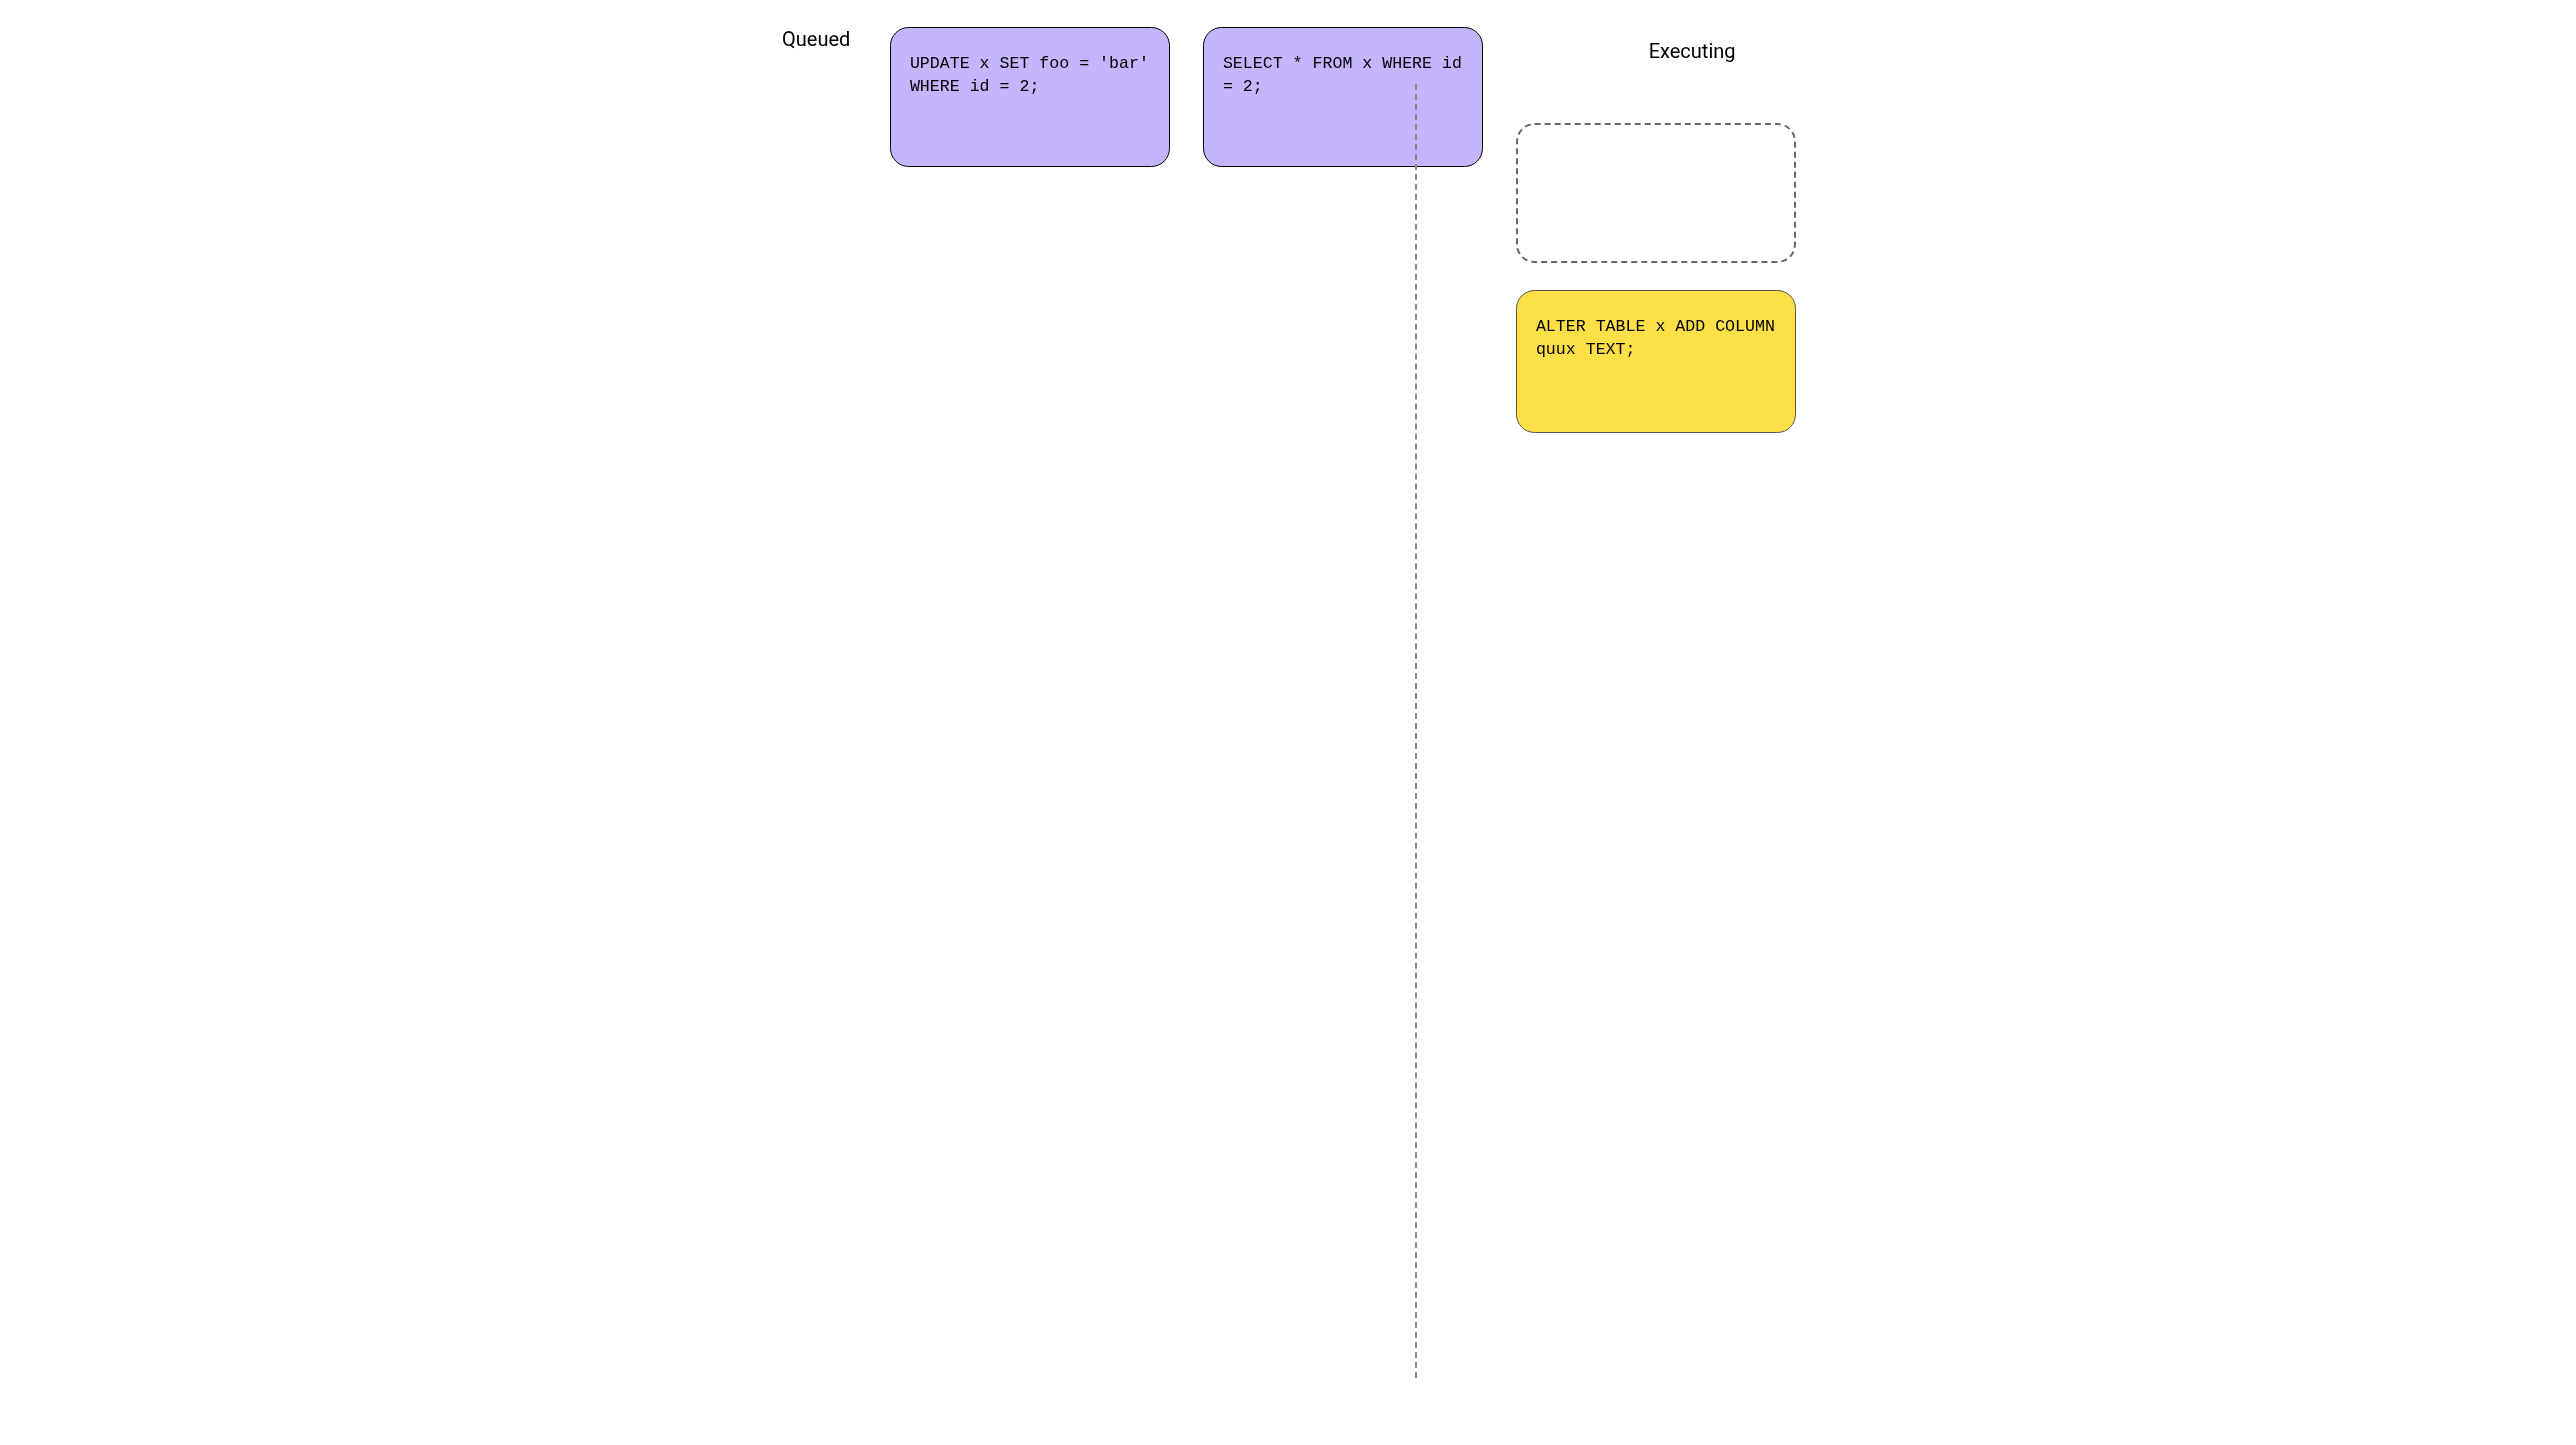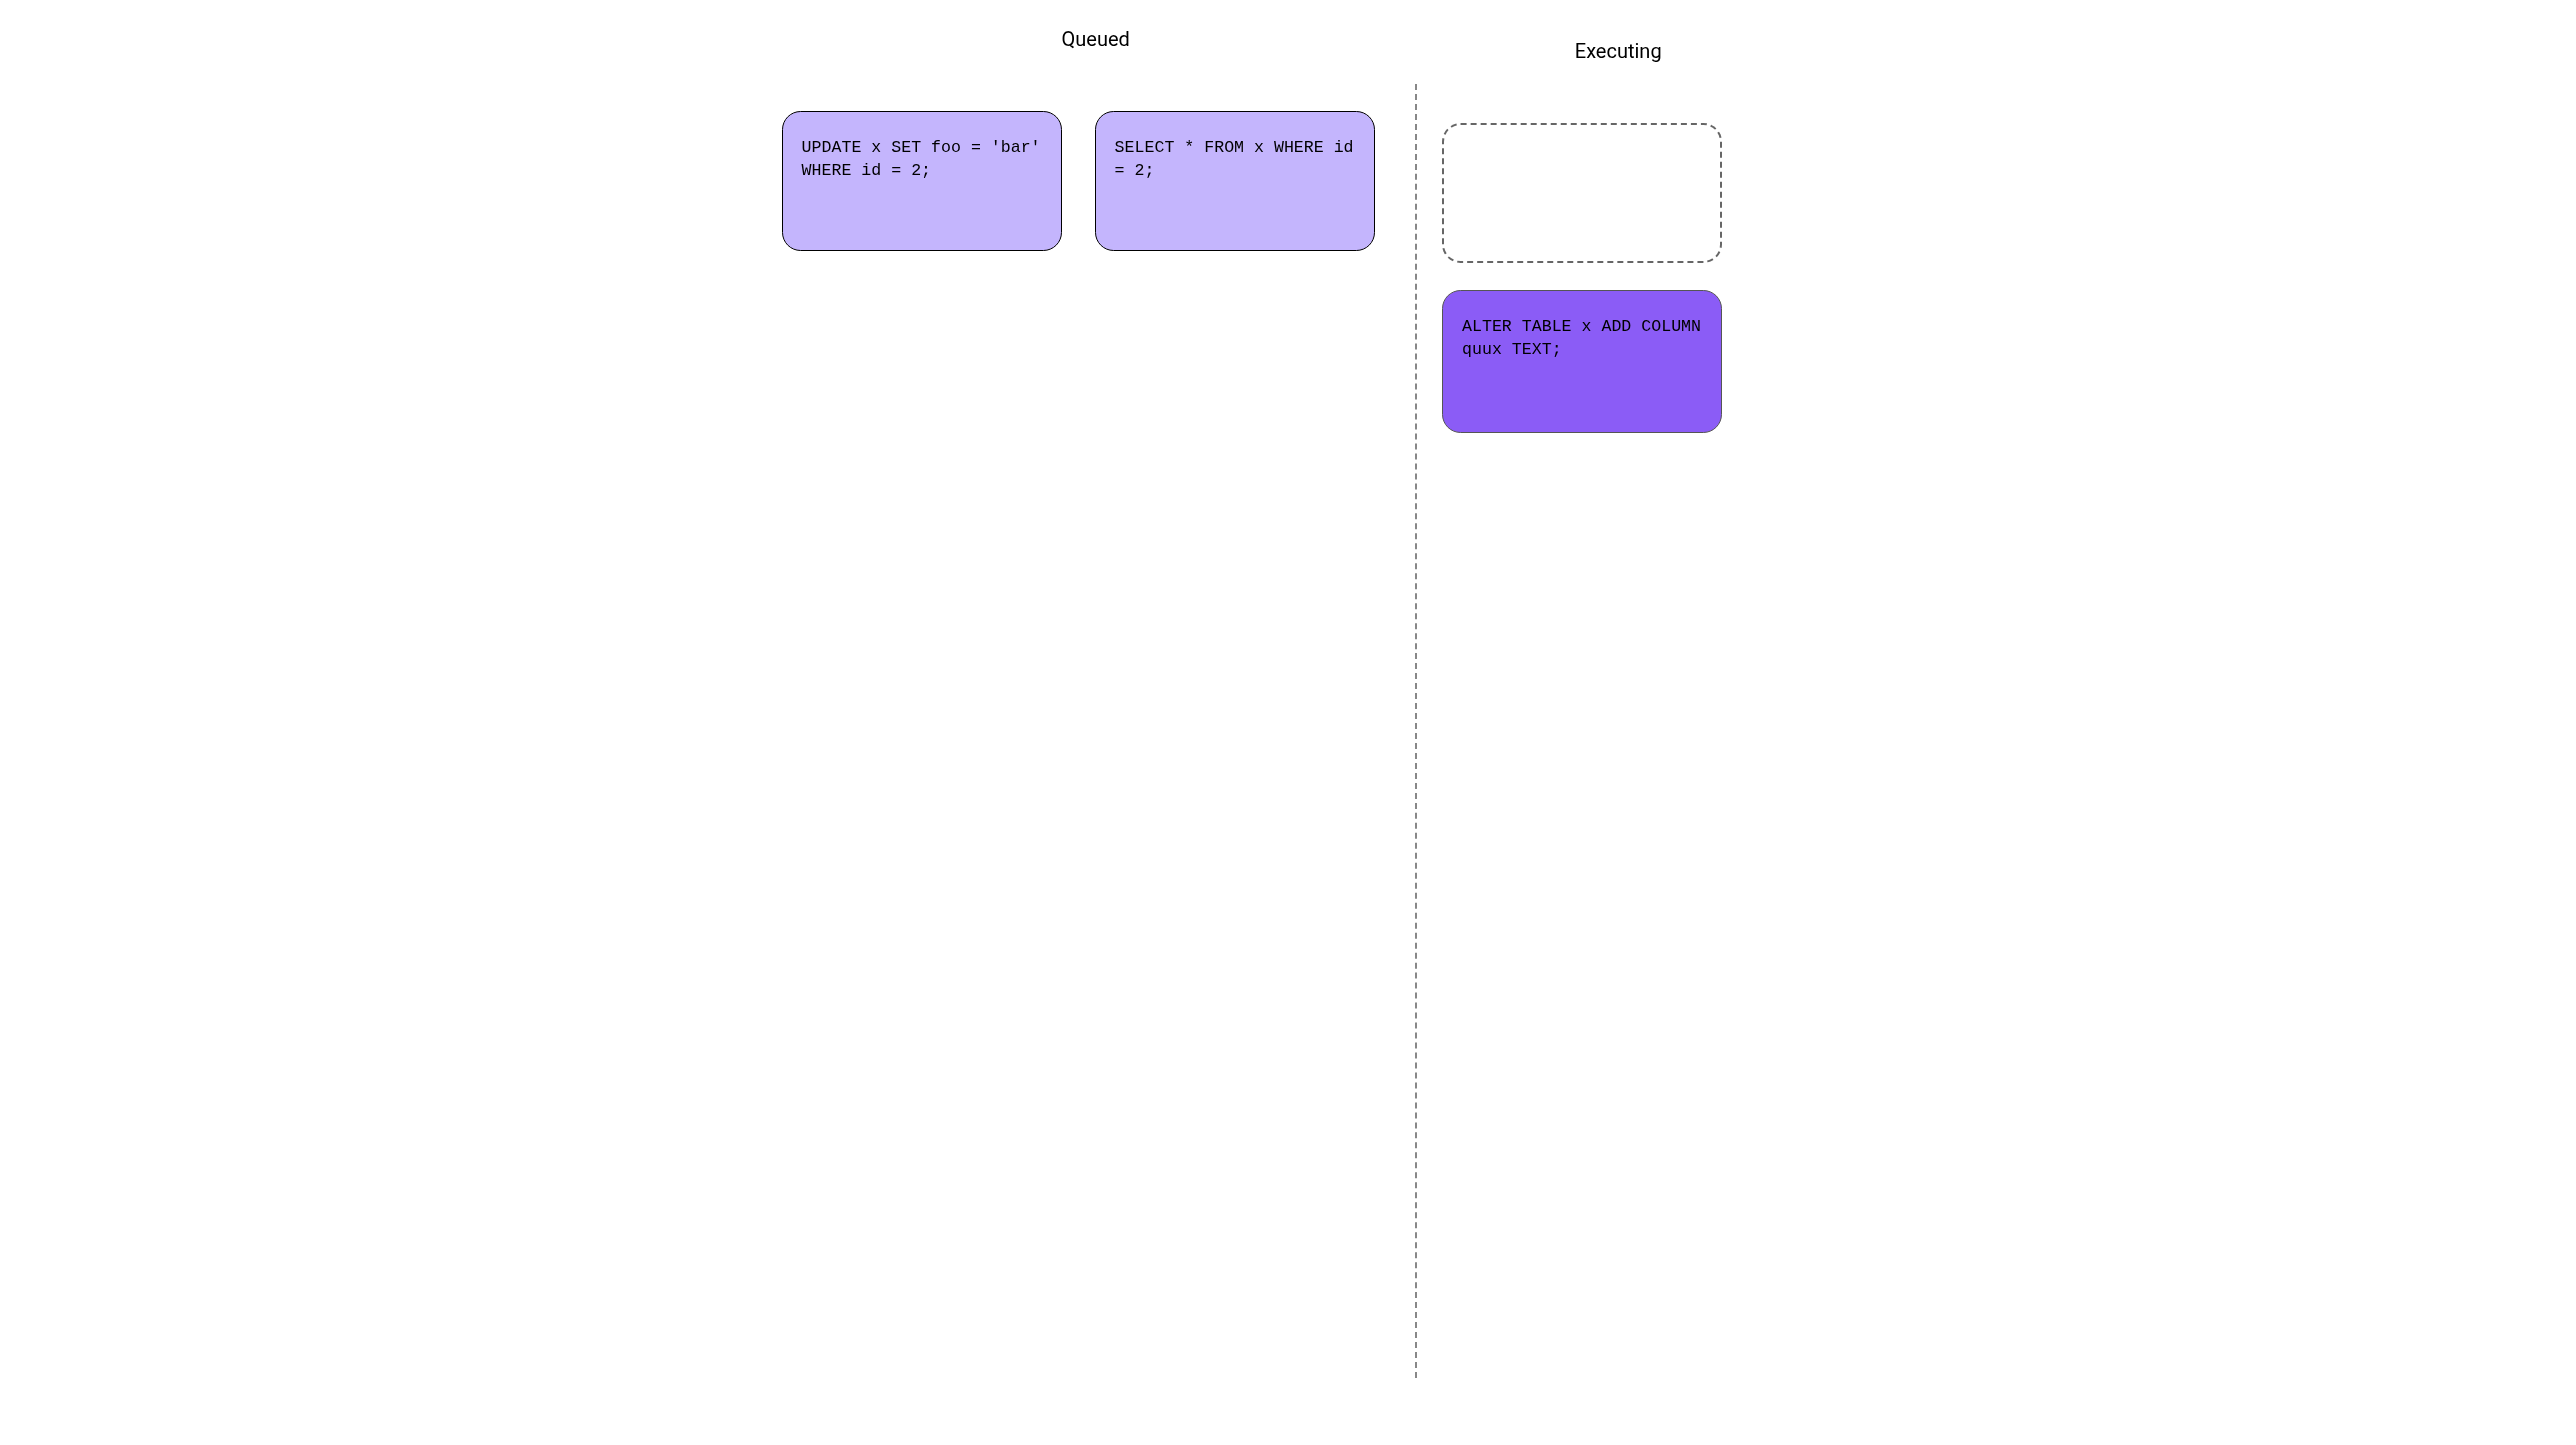--- a/index.html
+++ b/index.html
@@ -21,21 +21,22 @@
       width: 100%;
       height: 100%;
       max-width: 1012px;
       margin: 0 auto;
       position: relative;
     }
     
     .column-queued {
       flex: 0 0 62%;
       display: flex;
-      flex-direction: column;
+      flex-direction: row;
+      gap: 40px;
     }
     
     .column-executing {
       flex: 0 0 38%;
       display: flex;
       flex-direction: column;
       padding-left: 33px;
       margin-top: 12px;
     }
     
@@ -91,21 +92,21 @@
     }
     
     .card-dashed {
       background: transparent;
       border: 2px dashed #666;
       width: 280px;
       height: 140px;
     }
     
     .card-gray {
-      background: #8b5cf6;
+      background: #fde047;
       border: 1.3px solid #555;
       width: 280px;
       height: 143px;
     }
     
     .code-text {
       white-space: pre-wrap;
       word-break: break-word;
     }
   </style>

